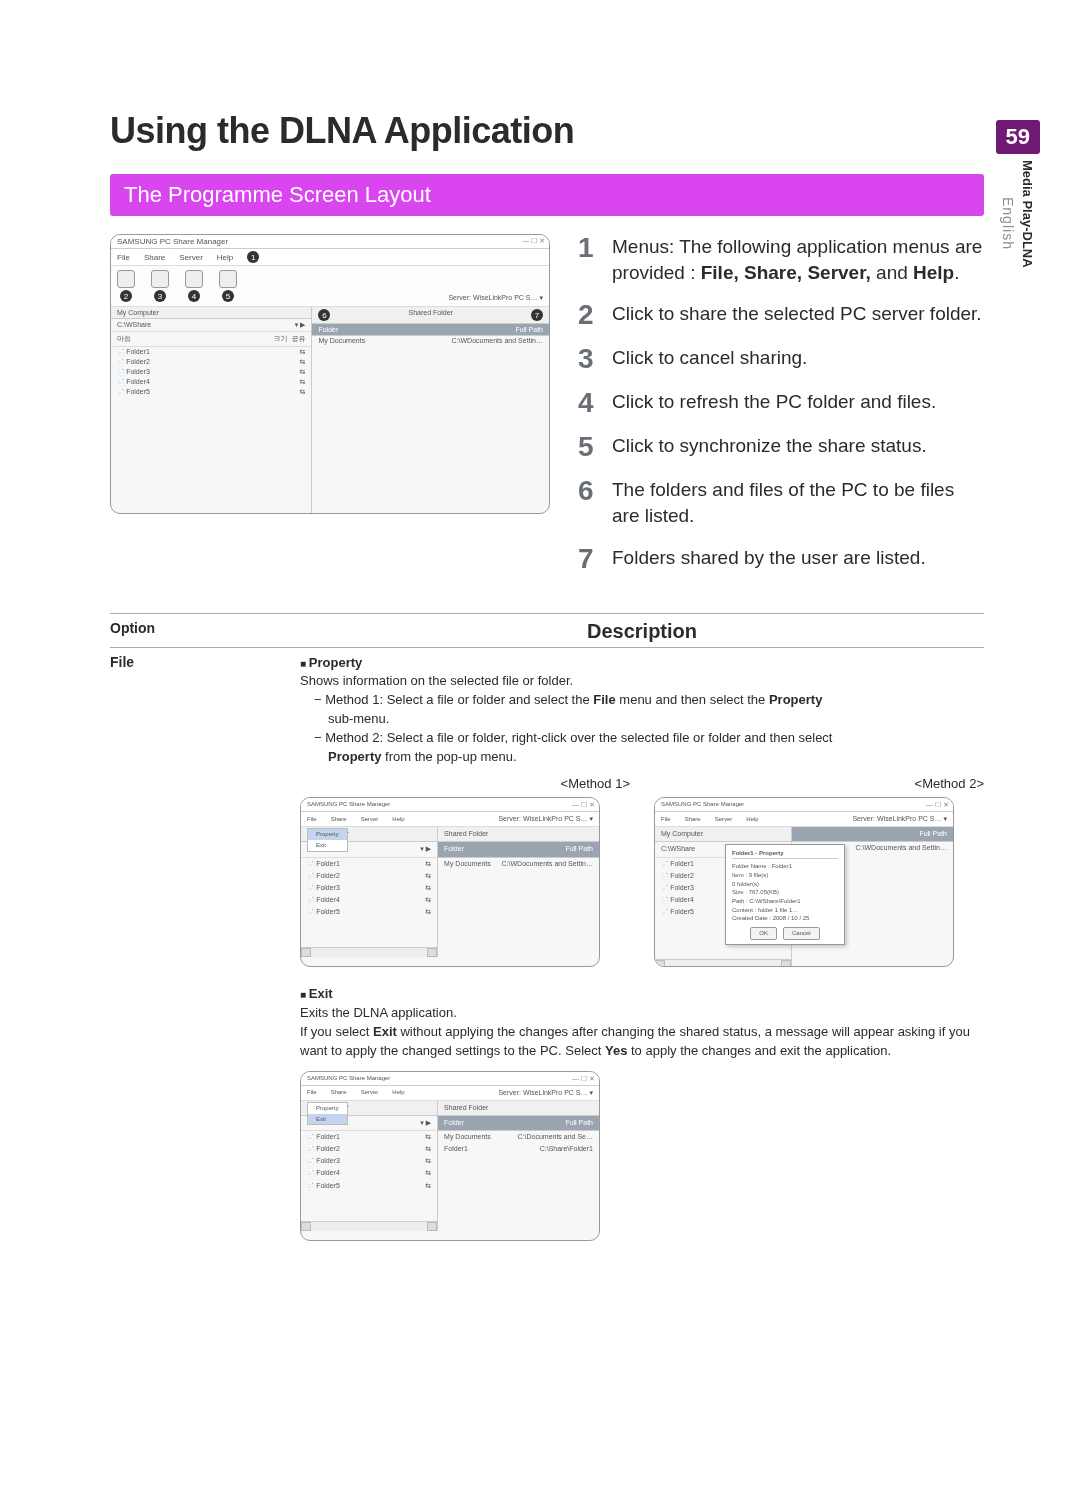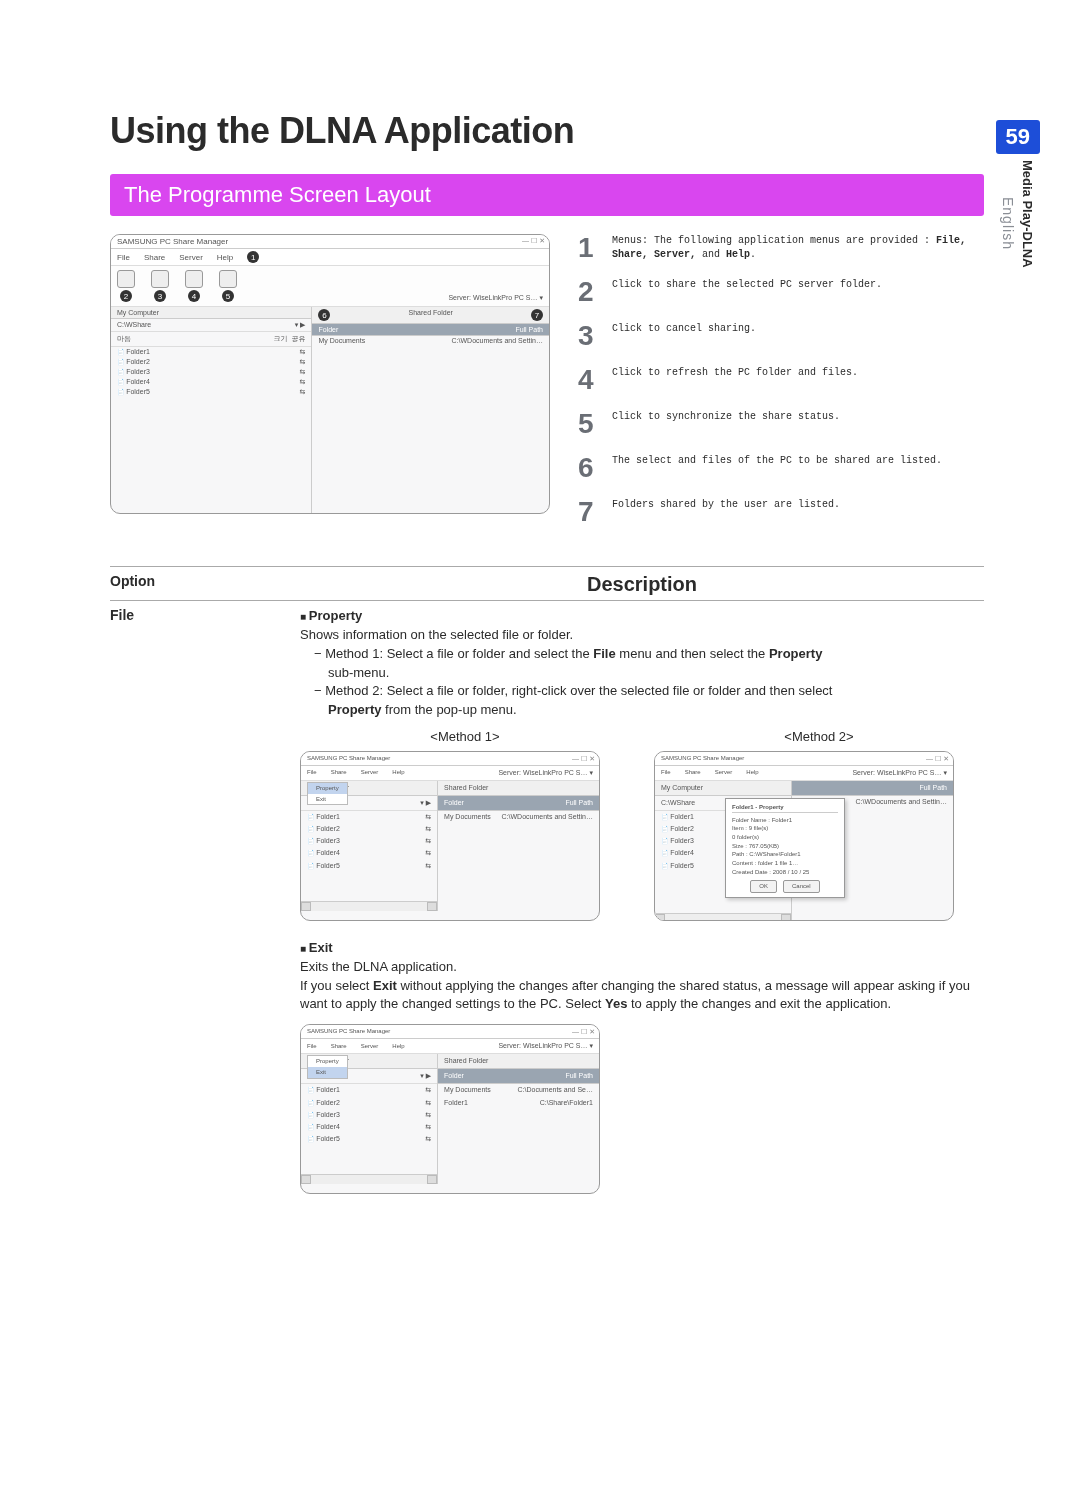--- a/index.html
+++ b/index.html
@@ -31,21 +31,21 @@
     margin-bottom: 18px;
   }
   .side-tab {
     position: absolute;
     right: 40px;
     top: 120px;
     text-align: center;
   }
   .side-tab .pg {
     display: block;
-    background: #1d4ed8;
+    background: #701a75;
     color: #fff;
     font-size: 22px;
     font-weight: bold;
     padding: 4px 10px;
     border-radius: 3px;
     margin-bottom: 6px;
   }
   .side-tab .lang {
     writing-mode: vertical-rl;
     font-size: 14px;
@@ -93,34 +93,34 @@
   .pane-head.dark { background:#9aa5b1; color:#fff; }
   .pane-sub { display:flex; justify-content:space-between; padding:2px 6px; border-bottom:1px solid #ddd; font-size:7px; }
   .rows { flex:1; overflow:hidden; }
   .rows .row { display:flex; justify-content:space-between; padding:1px 6px; font-size:7px; }
   .rows .row .fold::before { content:"📄 "; font-size:6px; }
   .scrollbar { height:10px; background:#eee; border-top:1px solid #ccc; display:flex; }
   .scrollbar .l,.scrollbar .r{ width:10px; background:#ddd; border:1px solid #bbb; }
   .callouts { flex:1; }
   .callouts .item { display:flex; gap:12px; margin-bottom: 16px; }
   .callouts .num { font-size: 28px; font-weight:bold; color:#6a6e75; width:22px; flex:none; line-height:1; }
-  .callouts .txt { font-size: 10px; line-height: 1.35; font-family: Liberation Mono, monospace; }
+  .callouts .txt { font-size: 19px; line-height: 1.35; }
   .callouts .txt b { font-weight:bold; }
   .opt-head { display:flex; border-top:1px solid #aaa; border-bottom:1px solid #aaa; padding:6px 0 4px; margin-top:24px; }
   .opt-head .c1 { width:190px; font-weight:bold; font-size:14px; }
   .opt-head .c2 { flex:1; text-align:center; font-weight:bold; font-size:20px; }
   .opt-body { display:flex; padding-top:6px; }
   .opt-body .c1 { width:190px; font-weight:bold; font-size:14px; }
   .opt-body .c2 { flex:1; font-size:13px; line-height:1.45; }
   .bullet::before { content:"■ "; font-size:10px; }
   .indent { padding-left:14px; display:block; }
   .indent2 { padding-left:28px; display:block; }
   .method-row { display:flex; gap:24px; margin:8px 0 18px 0; }
   .method-col { flex:1; }
-  .method-col .mlabel { text-align:center; font-size:13px; margin-bottom:4px; }
+  .method-col .mlabel { text-align:right; font-size:13px; margin-bottom:4px; }
   .popup {
     position:absolute; left:70px; top:46px; width:120px;
     background:#fff; border:1px solid #999; box-shadow:2px 2px 4px rgba(0,0,0,.2);
     font-size:6px; padding:4px 6px; z-index:5;
   }
   .popup .ptitle{ border-bottom:1px solid #ccc; margin-bottom:3px; font-weight:bold; }
   .popup .pbtns { display:flex; gap:6px; justify-content:center; margin-top:4px;}
   .popup .pbtns span{ border:1px solid #999; padding:1px 8px; background:#f3f3f3; border-radius:2px;}
   .dropdown-strip { position:absolute; left:6px; top:30px; background:#fff; border:1px solid #bbb; font-size:6px; }
   .dropdown-strip div{ padding:1px 8px; }
@@ -252,21 +252,21 @@
       <div class="item">
           <div class="num">4</div>
           <div class="txt">Click to refresh the PC folder and files.</div>
         </div>
       <div class="item">
           <div class="num">5</div>
           <div class="txt">Click to synchronize the share status.</div>
         </div>
       <div class="item">
           <div class="num">6</div>
-          <div class="txt">The select and files of the PC to be shared are listed.</div>
+          <div class="txt">The folders and files of the PC to be files are listed.</div>
         </div>
       <div class="item">
           <div class="num">7</div>
           <div class="txt">Folders shared by the user are listed.</div>
         </div>
     </div>
   </div>
 
   <div class="opt-head">
     <div class="c1">Option</div>

